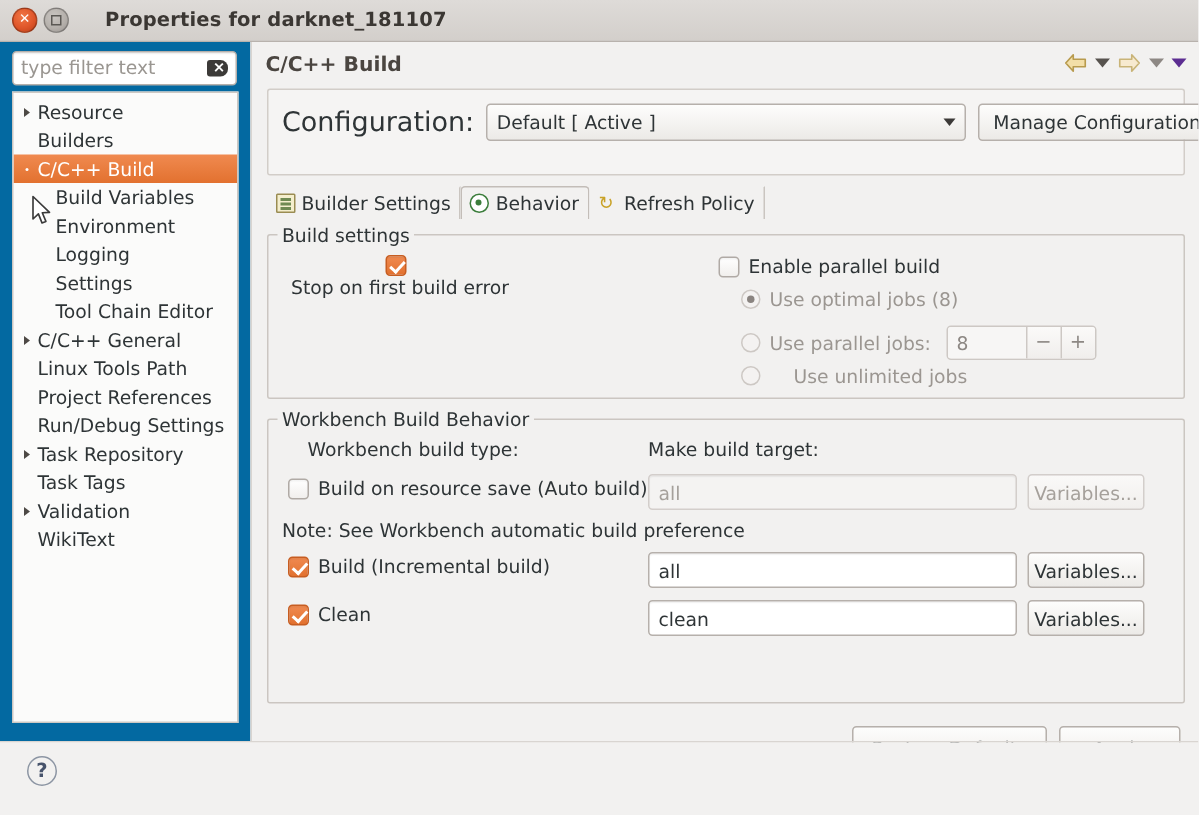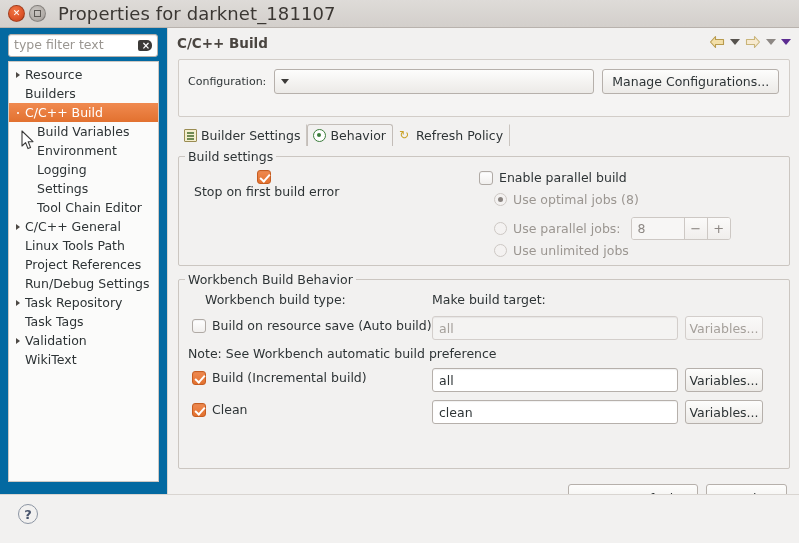--- a/index.html
+++ b/index.html
@@ -39,22 +39,22 @@
   }
   .win-close .glyph { font-size: 9px; font-weight: bold; line-height: 1; color:#fff; }
   .win-max {
     background: radial-gradient(circle at 40% 33%, #c9c5c1 0%, #b4afaa 60%, #979290 100%);
     margin-left: 4px;
   }
   .win-max .glyph {
     width: 7px; height: 7px; border: 1.5px solid #5b5854; background: transparent;
   }
   .title-text {
-    margin-left: 12px;
-    font-weight: normal; font-size: 18px; color: #3b3733;
+    margin-left: 24px;
+    font-weight: bold; font-size: 13px; color: #3b3733;
     letter-spacing: 0.1px;
   }
 
   
   .left-pane {
     position: absolute; left: 0; top: 28px; width: 167px; height: 466px;
     background: #0369a1;
   }
   .filter-wrap {
     position: absolute; left: 8px; top: 6px; width: 150px; height: 23px;
@@ -140,21 +140,21 @@
   .config-group {
     position: absolute; left: 10px; top: 31px; width: 612px; height: 58px;
     border: 1px solid #d2cdc8;
     background: #f5f4f3;
     border-radius: 2px;
   }
   .config-row {
     position: absolute; left: 9px; top: 9px;
     display: flex; align-items: center; gap: 8px;
   }
-  .config-label { font-size: 11px; color: #2e3436; }
+  .config-label { font-size: 18px; color: #2e3436; }
   .combo {
     width: 320px; height: 25px;
     background: linear-gradient(to bottom, #fdfdfc 0%, #eceae7 100%);
     border: 1px solid #b6b0ab;
     border-radius: 3px;
     display: flex; align-items: center;
     padding: 0 6px;
     font-size: 12.5px;
   }
   .combo .val { flex: 1; }
@@ -453,20 +453,21 @@
         </svg>
       </span>
       <span class="caret gray"></span>
       <span class="caret purple"></span>
     </div>
 
     <div class="config-group">
       <div class="config-row">
         <span class="config-label">Configuration:</span>
         <span class="combo">
+          <span class="val">Default [ Active ]</span>
           <span class="cb-caret"></span>
         </span>
         <span class="btn">Manage Configurations...</span>
       </div>
     </div>
 
     <div class="tabs" id="tabs">
         <div class="tab">
           <span class="tab-ic ic-list"></span>
           <span>Builder Settings</span>
@@ -502,21 +503,21 @@
       <div class="row" style="left:315px; top:60px;">
         <span class="rb dim"></span>
         <span class="lbl-txt dim-txt">Use parallel jobs:</span>
         <span class="spinner" style="margin-left:10px;">
           <span class="sval">8</span>
           <span class="sbtn">−</span>
           <span class="sbtn">+</span>
         </span>
       </div>
 
-      <div class="row" style="left:315px; top:86px;">
+      <div class="row" style="left:315px; top:86px;gap:16px;">
         <span class="rb dim"></span>
         <span class="lbl-txt dim-txt">Use unlimited jobs</span>
       </div>
     </div>
 
     <div class="group" id="workbench-behavior">
       <span class="legend">Workbench Build Behavior</span>
 
       <div class="row" style="left:26px; top:12px;">
         <span>Workbench build type:</span>

